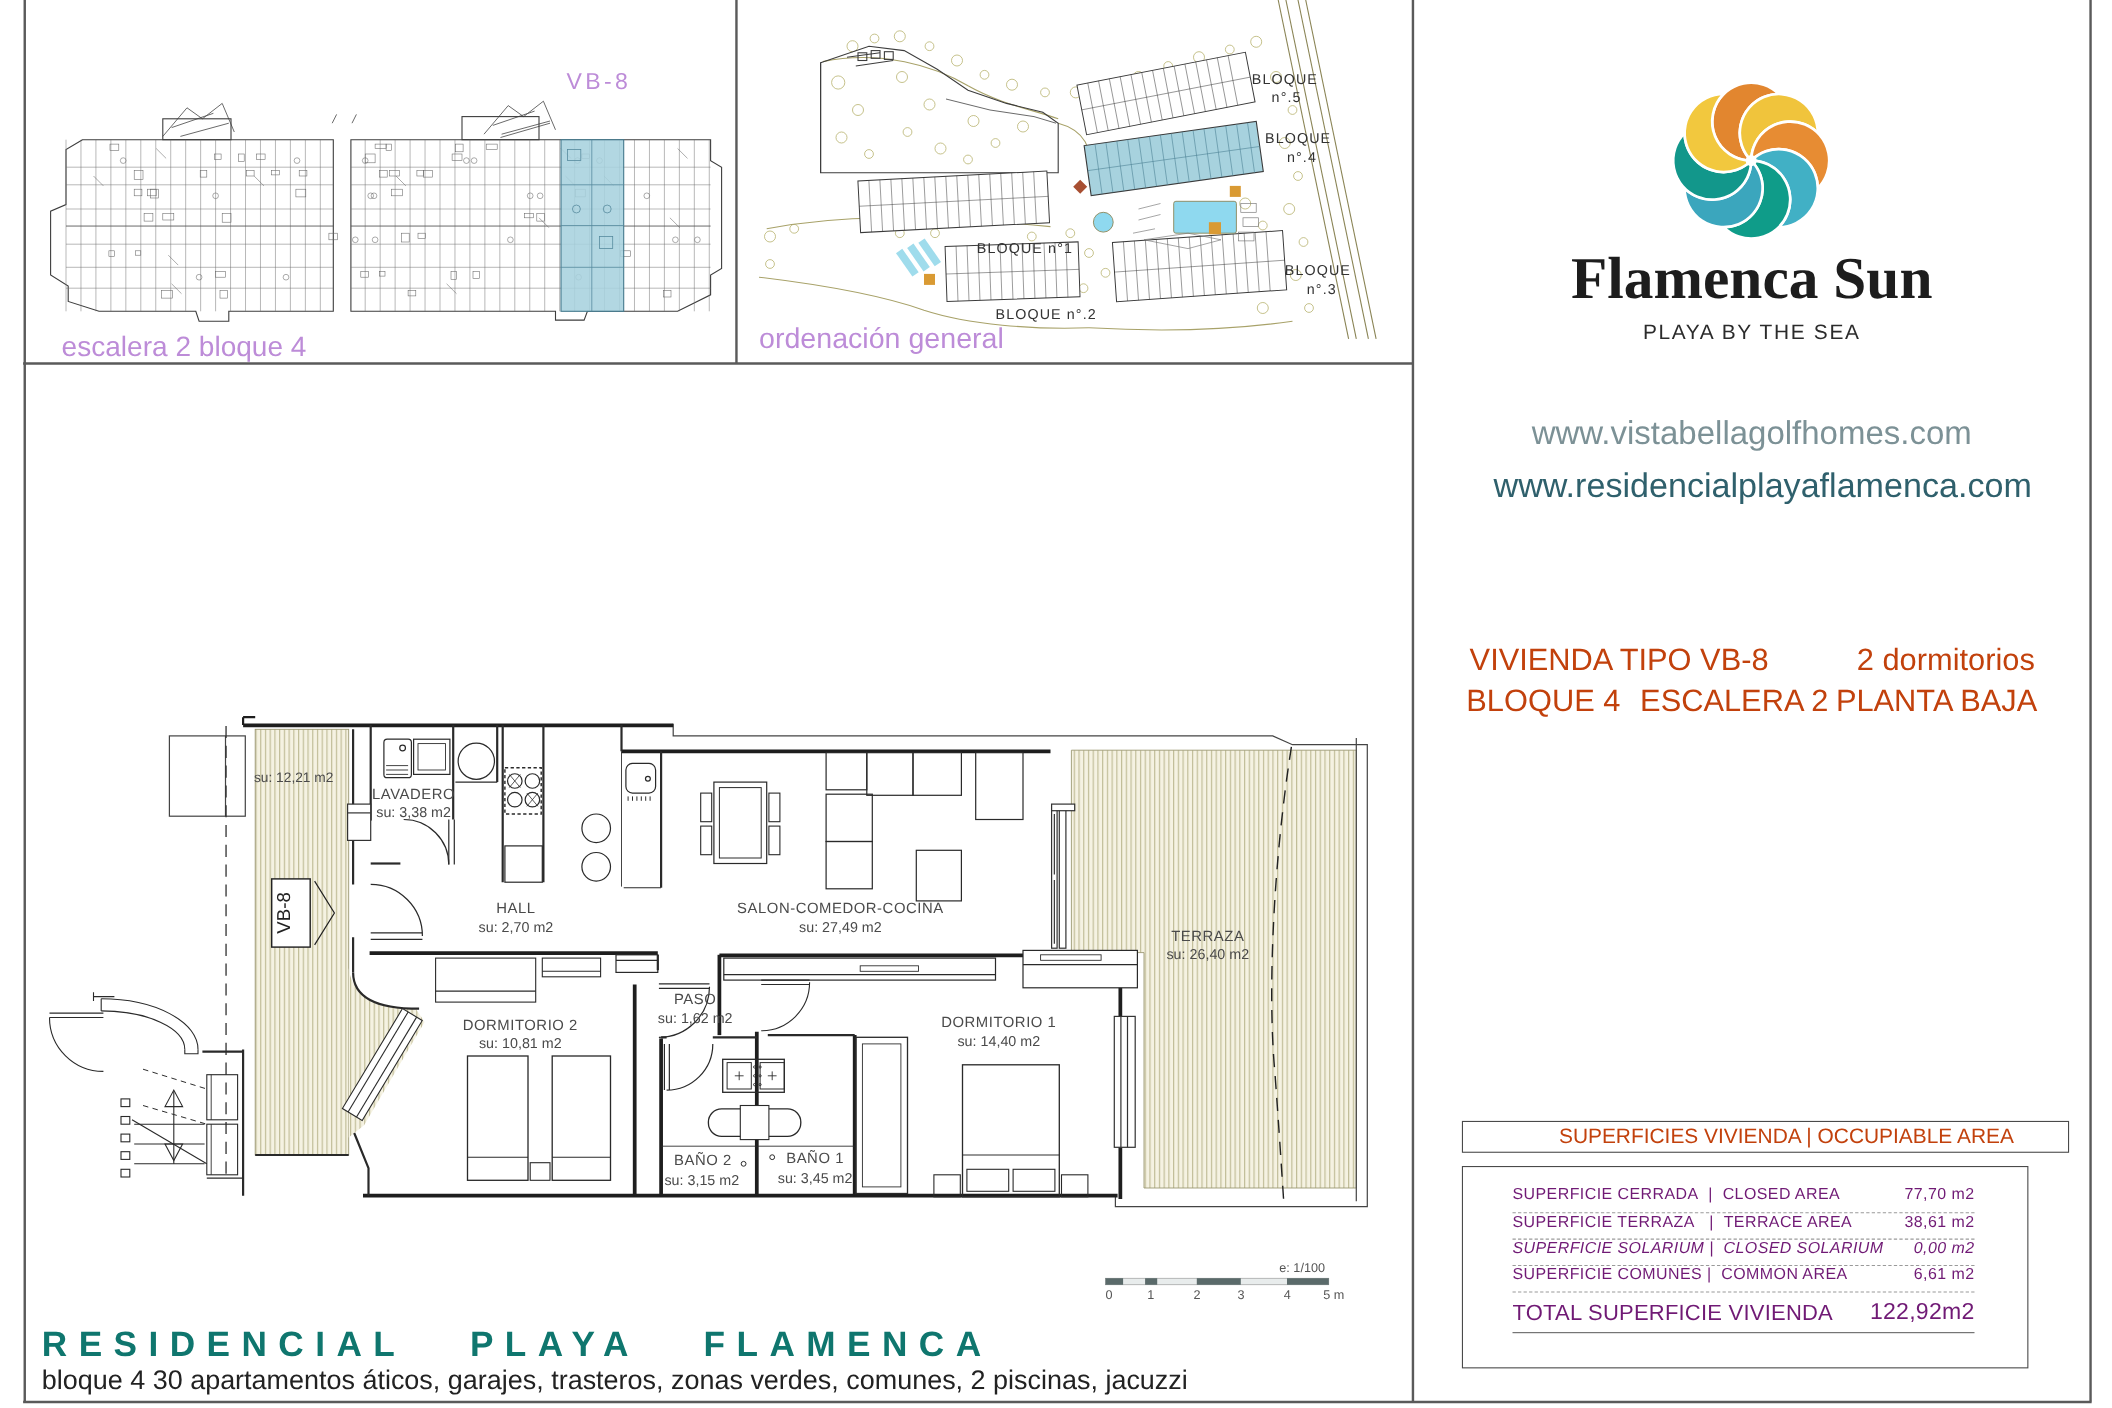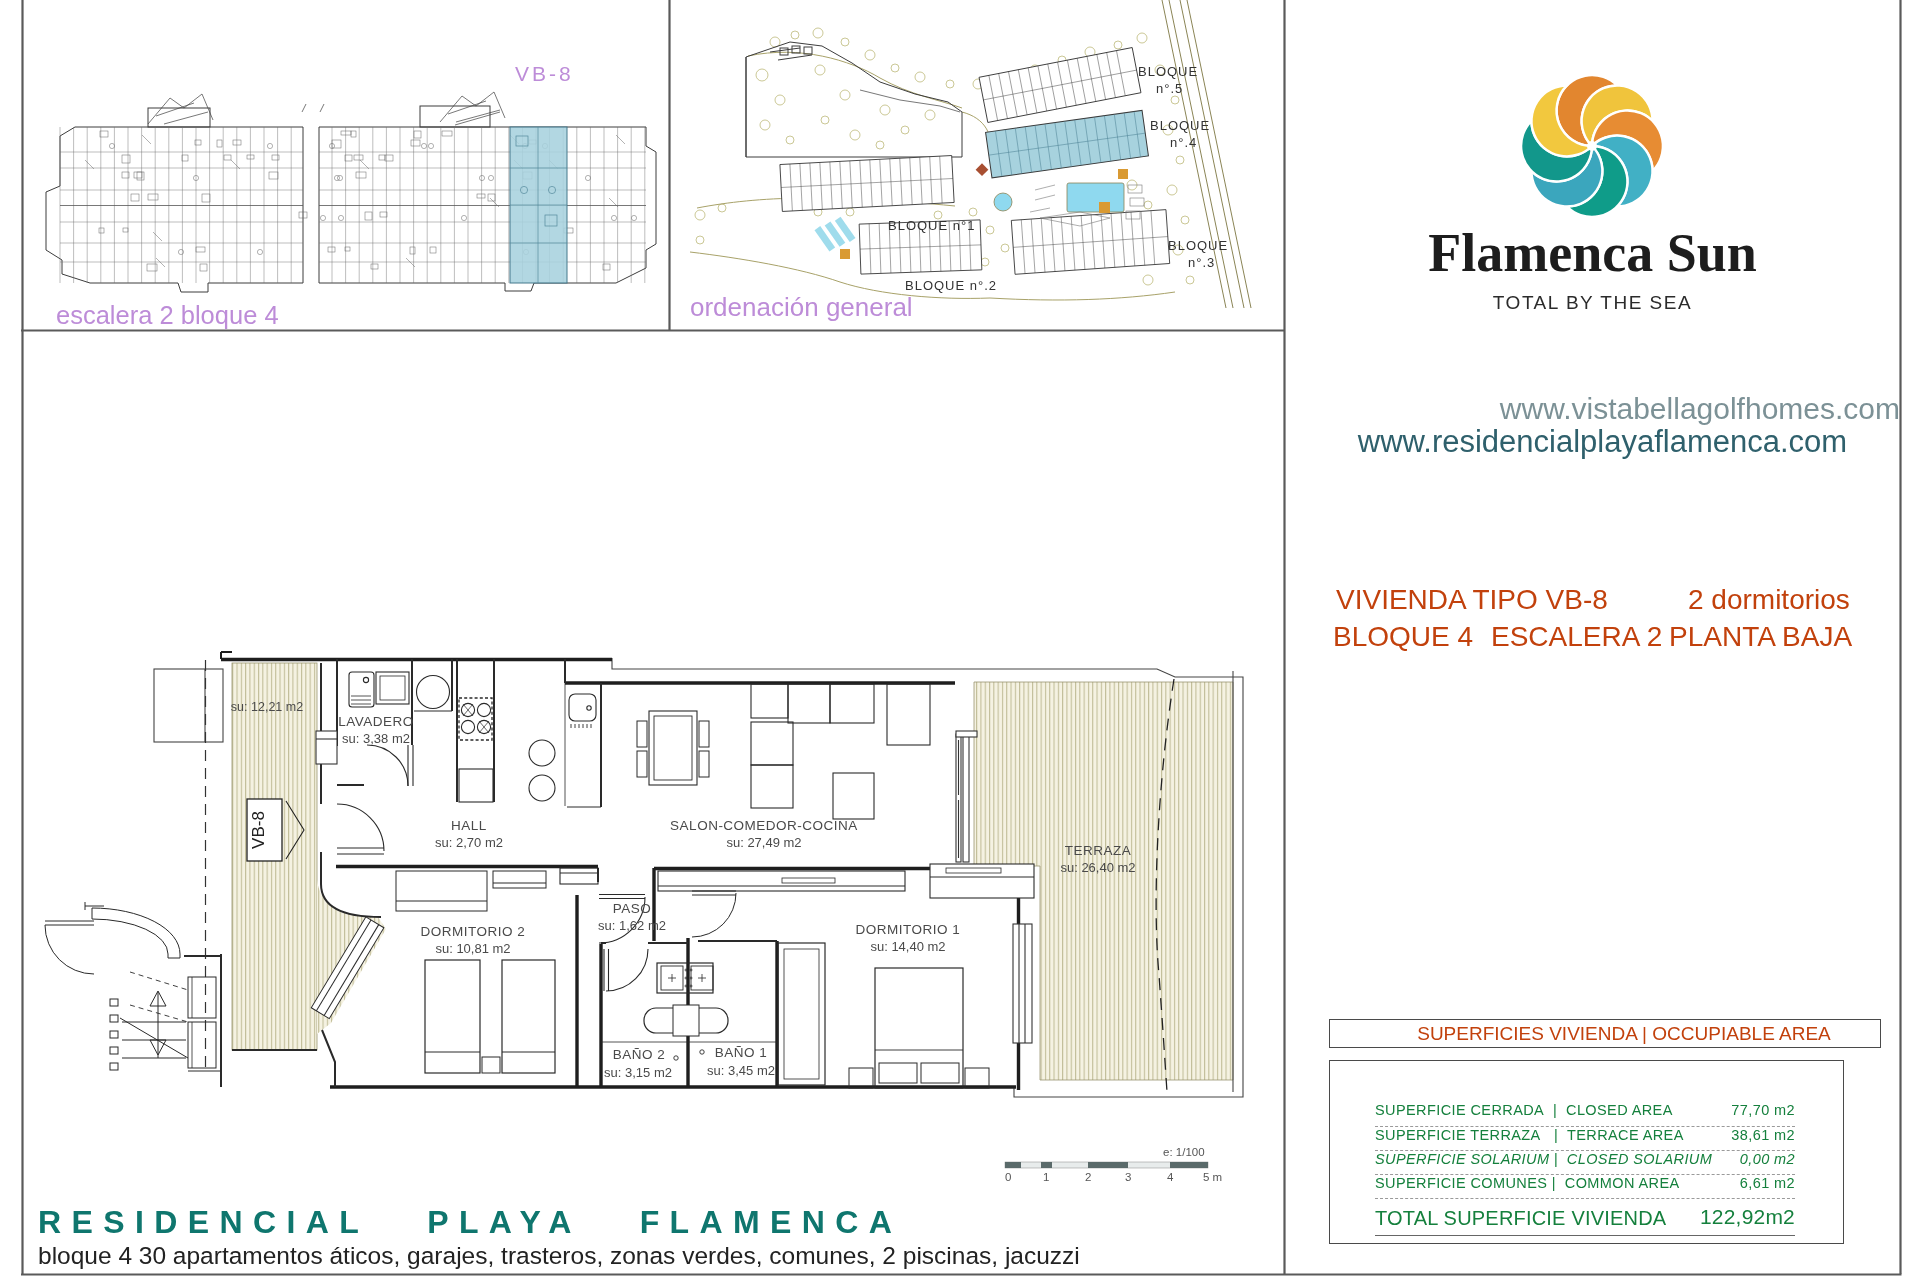--- a/index.html
+++ b/index.html
@@ -36,33 +36,33 @@
       <use href="#pt" fill="#e78c33" transform="rotate(90)"></use>
       <use href="#pt" fill="#41b0c5" transform="rotate(135)"></use>
       <use href="#pt" fill="#0f9c89" transform="rotate(180)"></use>
       <use href="#pt" fill="#3ba6bd" transform="rotate(225)"></use>
       <use href="#pt" fill="#12978b" transform="rotate(270)"></use>
       <use href="#pt" fill="#f2c83e" transform="rotate(315)"></use>
     </g>
     <circle cx="0" cy="0" r="5" fill="#ffffff"></circle>
   </svg>
   <div class="abs" style="left:0px;top:222px;width:615px;text-align:center;font-family:'Liberation Serif',serif;font-size:54px;color:#1d1d1d;font-weight:bold;">Flamenca Sun</div>
-  <div class="abs" style="left:0px;top:292px;width:615px;text-align:center;font-size:19px;letter-spacing:1.5px;color:#2b2b2b;">TOTAL BY THE SEA</div>
-  <div class="abs" style="left:0px;top:392px;width:615px;text-align:right;font-size:30px;color:#7c9196;">www.vistabellagolfhomes.com</div>
+  <div class="abs" style="left:0px;top:292px;width:615px;text-align:center;font-size:19px;letter-spacing:1.5px;color:#2b2b2b;">PLAYA BY THE SEA</div>
+  <div class="abs" style="left:0px;top:378px;width:615px;text-align:center;font-size:30px;color:#7c9196;">www.vistabellagolfhomes.com</div>
   <div class="abs" style="left:10px;top:424px;width:615px;text-align:center;font-size:31px;color:#2f606c;">www.residencialplayaflamenca.com</div>
 
   <div class="abs purple" style="left:51px;top:584px;font-size:28px;white-space:nowrap;">VIVIENDA TIPO VB-8</div>
   <div class="abs purple" style="left:403px;top:584px;font-size:28px;white-space:nowrap;">2 dormitorios</div>
   <div class="abs purple" style="left:48px;top:621px;font-size:28px;white-space:nowrap;">BLOQUE 4</div>
   <div class="abs purple" style="left:206px;top:621px;font-size:28px;white-space:nowrap;">ESCALERA 2</div>
   <div class="abs purple" style="left:384px;top:621px;font-size:28px;white-space:nowrap;">PLANTA BAJA</div>
 
   <div class="abs" style="left:44px;top:1019px;width:512px;height:27px;border:1.6px solid #4a4a4a;text-align:center;font-size:19px;letter-spacing:0px;color:#c2410c;line-height:27px;padding-left:38px;">SUPERFICIES VIVIENDA | OCCUPIABLE AREA</div>
   <div class="abs" style="left:44px;top:1060px;width:513px;height:182px;border:1.6px solid #4a4a4a;"></div>
-  <div class="abs" style="left:90px;top:1078px;width:420px;font-size:14.5px;letter-spacing:0.4px;color:#15803d;margin-top:24px;">
+  <div class="abs" style="left:90px;top:1078px;width:420px;font-size:14.5px;letter-spacing:0.4px;color:#701a75;">
     <div style="position:relative;height:24px;border-bottom:1.4px dashed #9a9a9a;">SUPERFICIE CERRADA&nbsp; | &nbsp;CLOSED AREA<span style="position:absolute;right:0">77,70 m2</span></div>
     <div style="position:relative;height:23px;border-bottom:1.4px dashed #9a9a9a;">SUPERFICIE TERRAZA&nbsp;&nbsp; | &nbsp;TERRACE AREA<span style="position:absolute;right:0">38,61 m2</span></div>
     <div style="position:relative;height:23px;border-bottom:1.4px dashed #9a9a9a;font-style:italic;">SUPERFICIE SOLARIUM | &nbsp;CLOSED SOLARIUM<span style="position:absolute;right:0">0,00 m2</span></div>
     <div style="position:relative;height:23px;border-bottom:1.4px dashed #9a9a9a;">SUPERFICIE COMUNES | &nbsp;COMMON AREA<span style="position:absolute;right:0">6,61 m2</span></div>
     <div style="position:relative;height:28px;padding-top:8px;border-bottom:1.6px solid #666;font-size:20px;letter-spacing:0.2px;">TOTAL SUPERFICIE VIVIENDA<span style="position:absolute;right:0;top:6px;font-size:21px;">122,92m2</span></div>
   </div>
 </div>
 
 <div class="abs" style="left:38px;top:1204px;font-size:32px;font-weight:bold;letter-spacing:10.4px;color:#0f766e;white-space:nowrap;">RESIDENCIAL&nbsp;&nbsp; PLAYA&nbsp;&nbsp; FLAMENCA</div>
 <div class="abs" style="left:38px;top:1242px;font-size:24.5px;color:#222;white-space:nowrap;">bloque 4 30 apartamentos áticos, garajes, trasteros, zonas verdes, comunes, 2 piscinas, jacuzzi</div>

